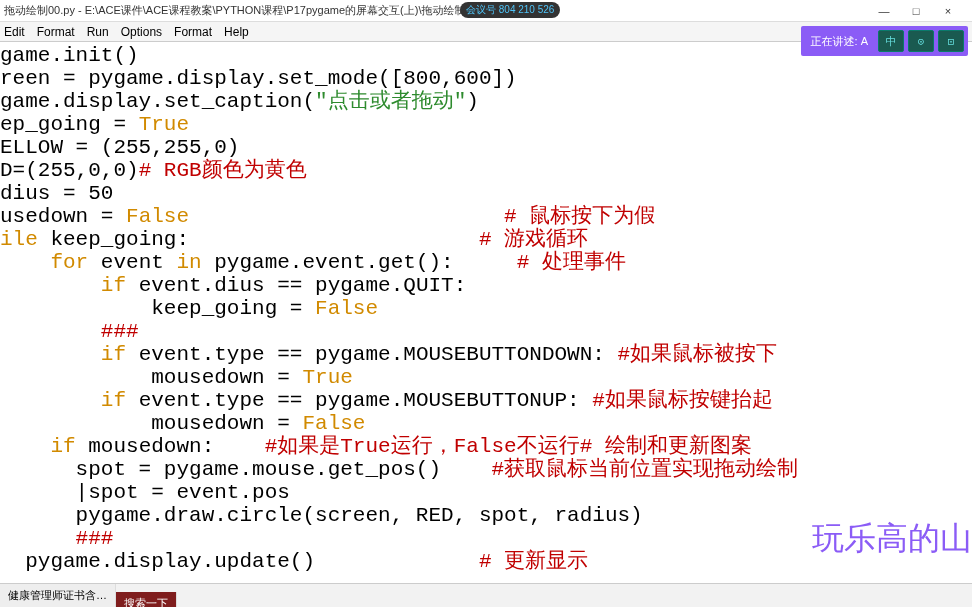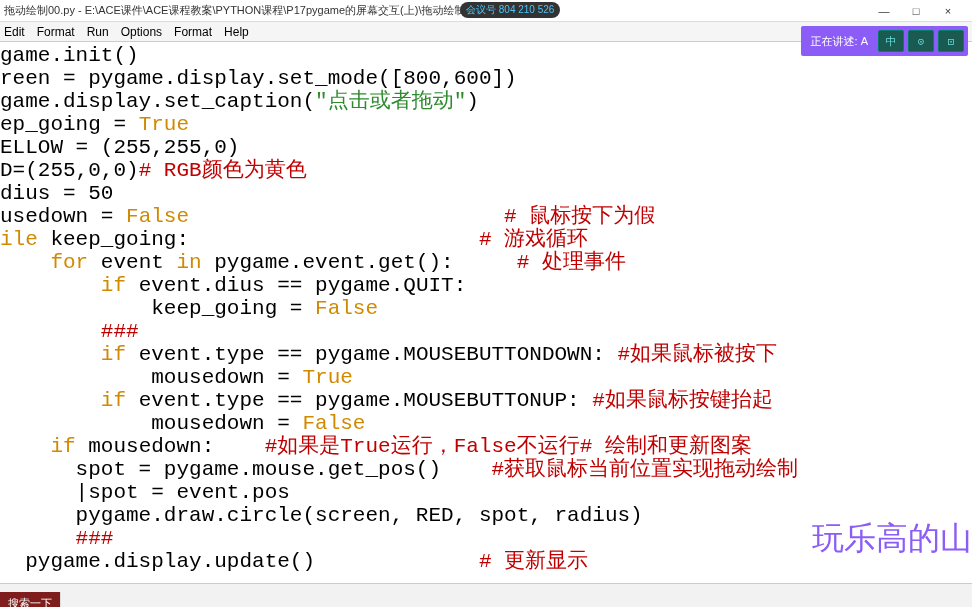--- a/index.html
+++ b/index.html
@@ -174,14 +174,15 @@
 <span>      |spot = event.pos</span>
 <span>      pygame.draw.circle(screen, RED, spot, radius)</span>
 <span class="com">      ###</span>
 <span>  pygame.display.update()             </span><span class="com"># 更新显示</span>
 <span></span>
 <span>                                      </span><span class="com"># 退出</span></div>
 
 <div class="watermark">玩乐高的山</div>
 
 <div class="taskbar">
+  <div class="task-item">健康管理师证书含…</div>
   <div class="task-item task-search">搜索一下</div>
 </div>
 
 </body></html>

